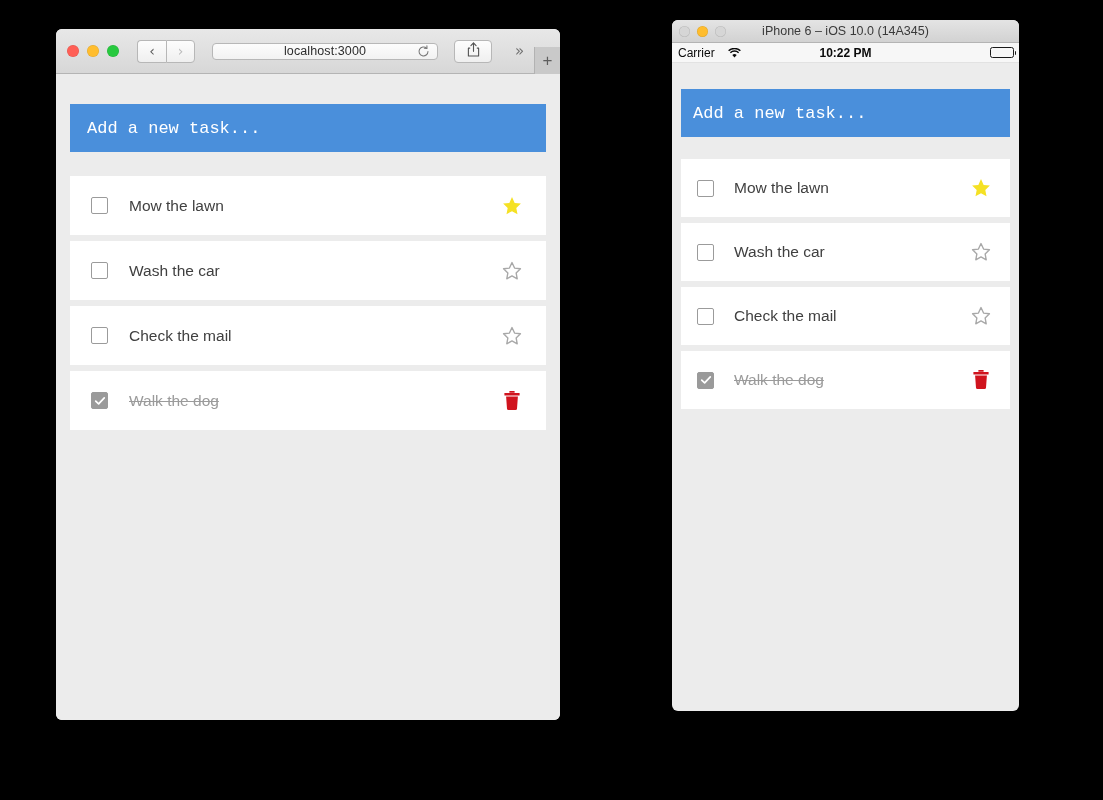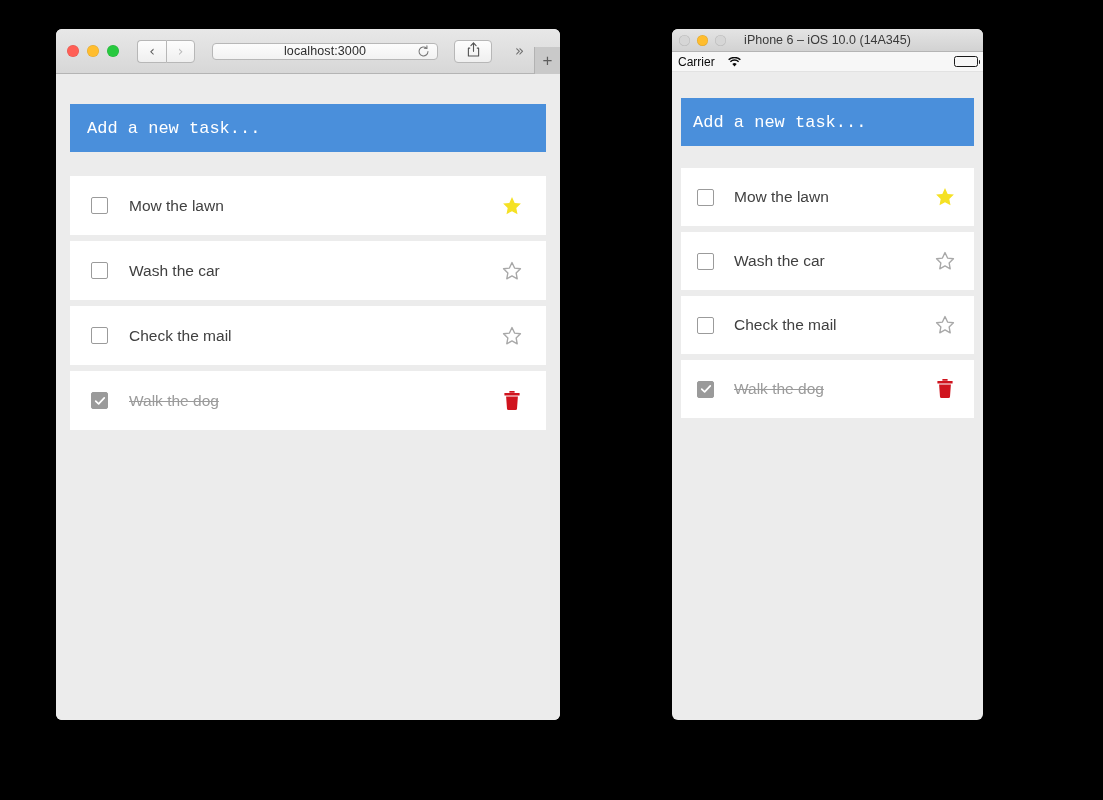--- a/index.html
+++ b/index.html
@@ -118,22 +118,22 @@
     display:flex; align-items:center; justify-content:center;
     color: #5e5e5e;
     font-size: 17px;
     line-height: 1;
   }
 
   
   .sim-window {
     position: absolute;
     left: 672px;
-    top: 29px;
-    width: 311px;
+    top: 20px;
+    width: 347px;
     height: 691px;
     background: #ececec;
     border-radius: 6px;
     overflow: hidden;
     box-shadow: 0 0 0 0.5px rgba(0,0,0,0.35);
   }
 
   .sim-titlebar {
     height: 23px;
     background: linear-gradient(to bottom, #e4e4e4, #d2d2d2);
@@ -376,20 +376,21 @@
     <div class="sb-left">
       <span class="sb-carrier">Carrier</span>
       <span>
         <svg width="13" height="10" viewBox="0 0 14 11" fill="#0a0a0a">
           <path d="M7 10.4 L4.6 7.6 a3.6 3.6 0 0 1 4.8 0 Z"></path>
           <path d="M1.9 4.6 a7.3 7.3 0 0 1 10.2 0 l-1.15 1.2 a5.7 5.7 0 0 0 -7.9 0 Z"></path>
           <path d="M0 2.5 a10.3 10.3 0 0 1 14 0 l-1.1 1.2 a8.7 8.7 0 0 0 -11.8 0 Z"></path>
         </svg>
       </span>
     </div>
+    <span class="sb-time">10:22 PM</span>
     <div class="sb-right">
       <span class="battery">
         <span class="battery-fill"></span>
       </span>
     </div>
   </div>
 
   <div class="app">
 
     <div class="app-header">

